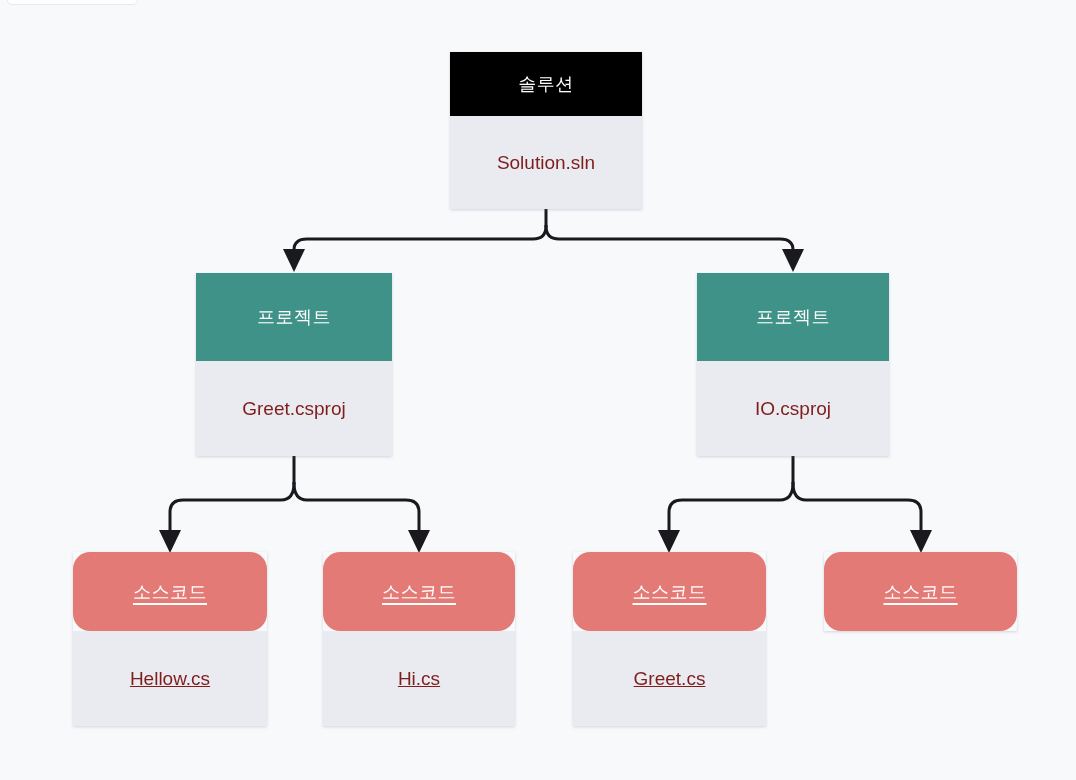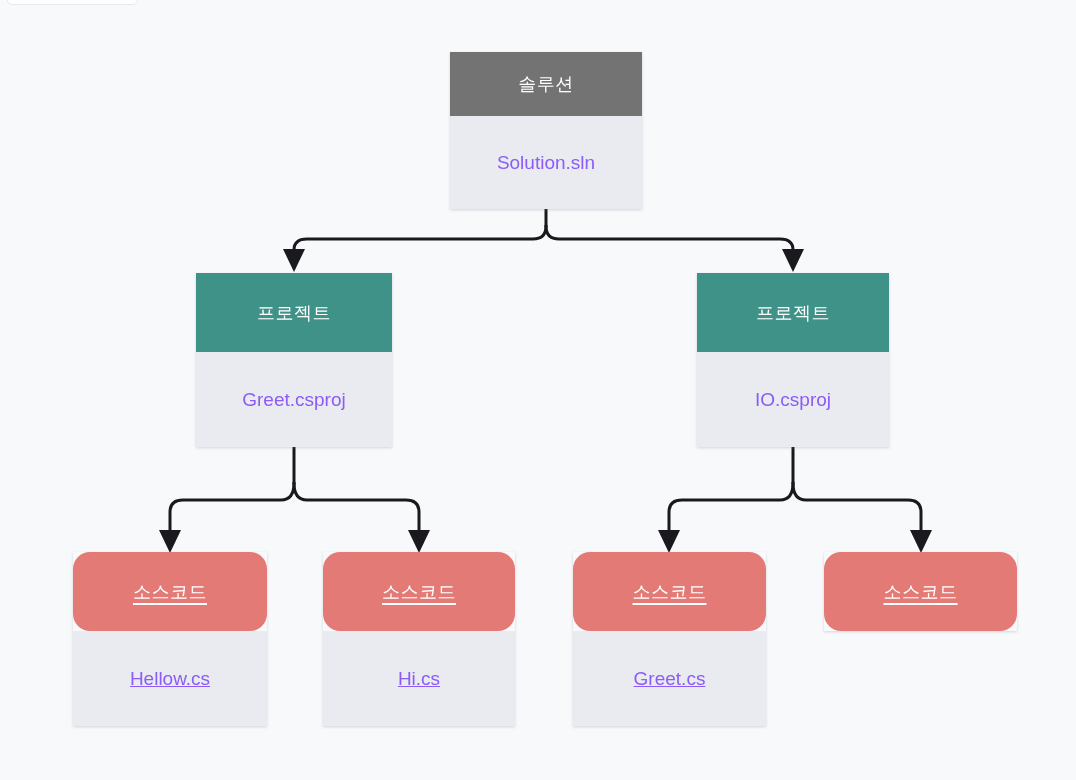--- a/index.html
+++ b/index.html
@@ -38,33 +38,33 @@
   }
   .node-header {
     display: flex;
     align-items: center;
     justify-content: center;
     color: #ffffff;
     font-size: 18px;
     letter-spacing: 0.5px;
   }
   .node-header.h-solution { height: 64px; background: #2f50d2; }
-  .node-header.h-project  { height: 79px; background: #3f9288; }
+  .node-header.h-project  { height: 88px; background: #3f9288; }
   .node-header.h-source   { height: 79px; background: #e37a75; border-radius: 17px; }
   .node-header.underlined .label {
     text-decoration: underline;
     text-decoration-thickness: 1.5px;
     text-underline-offset: 5px;
   }
   .node-body {
     display: flex;
     align-items: center;
     justify-content: center;
     background: #e9ebf1;
-    color: #8b5cf6;
+    color: #7f1d1d;
     font-size: 19px;
   }
   .node-body.b-solution { height: 93px; }
   .node-body.b-project  { height: 95px; text-align: right; }
   .node-body.b-source   { height: 95px; text-decoration: underline; }
 
   
   .pos-solution { left: 450px; top: 52px;  width: 192px; }
   .pos-greet    { left: 196px; top: 273px; width: 196px; }
   .pos-io       { left: 697px; top: 273px; width: 192px; }
@@ -102,21 +102,21 @@
     <path d="M793,483 Q793,500 780,500 H682 Q669,500 669,512 V531" stroke="#1a1a1e"></path>
     <polygon points="658,530 680,530 669,553" fill="#1a1a1e"></polygon>
   </g>
   <g>
     <path d="M793,483 Q793,500 806,500 H908 Q921,500 921,512 V531" stroke="#1a1a1e"></path>
     <polygon points="910,530 932,530 921,553" fill="#1a1a1e"></polygon>
   </g>
 </svg>
 
 <div class="node pos-solution">
-  <div class="node-header h-solution" style="background-color: #737373;">
+  <div class="node-header h-solution" style="background-color: #000000;">
     <span class="label">솔루션</span>
   </div>
   <div class="node-body b-solution">
     <span>Solution.sln</span>
   </div>
 </div>
 
 <div class="node pos-greet">
   <div class="node-header h-project" style="background-color: rgb(63, 146, 136);">
     <span class="label">프로젝트</span>

